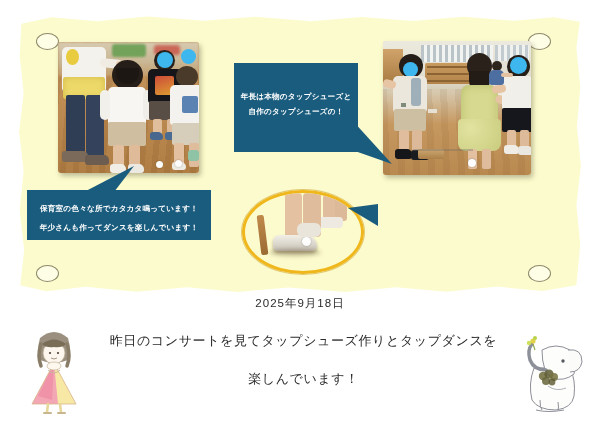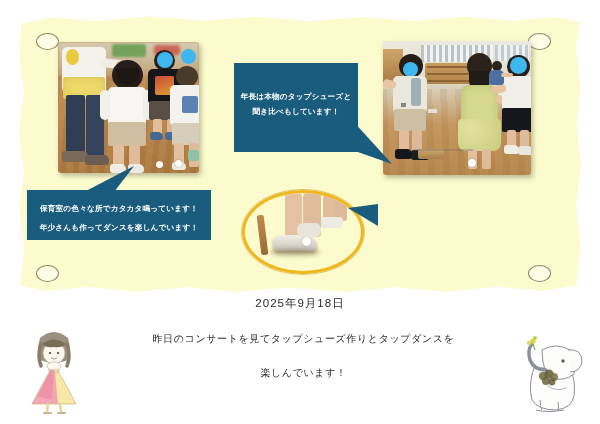--- a/index.html
+++ b/index.html
@@ -131,21 +131,21 @@
     width: 600px;
     text-align: center;
     color: #2a2a2a;
   }
   .b-date {
     font-size: 11.5px;
     letter-spacing: 1px;
     margin-bottom: 21px;
   }
   .b-line {
-    font-size: 10px;
+    font-size: 13px;
     letter-spacing: .6px;
     margin-bottom: 20px;
     padding-left: 7px;
   }
 
   
   .mascot { position: absolute; }
 </style>
 </head>
 <body>
@@ -361,21 +361,21 @@
               border-top:0;
               width:0;height:0;
               background:none;">
     <svg width="50" height="26" viewBox="0 0 50 26" style="display:block;">
       <polygon points="50,0 0,26 30,26" fill="#1a5c7e"></polygon>
     </svg>
   </div>
 
   <div class="callout" style="left:234px; top:63px; width:124px; height:89px; padding:26px 5px 0 5px; font-size:7.6px; line-height:15px;">
     <span class="line">年長は本物のタップシューズと</span>
-    <span class="line">聞き比べもしています！</span>
+    <span class="line">自作のタップシューズの！</span>
   </div>
 
   <div class="tail" style="left:352px; top:120px;">
     <svg width="40" height="44" viewBox="0 0 40 44" style="display:block;">
       <polygon points="0,0 0,30 40,44" fill="#1a5c7e"></polygon>
     </svg>
   </div>
 
 
   <div class="tail" style="left:348px; top:204px;">

